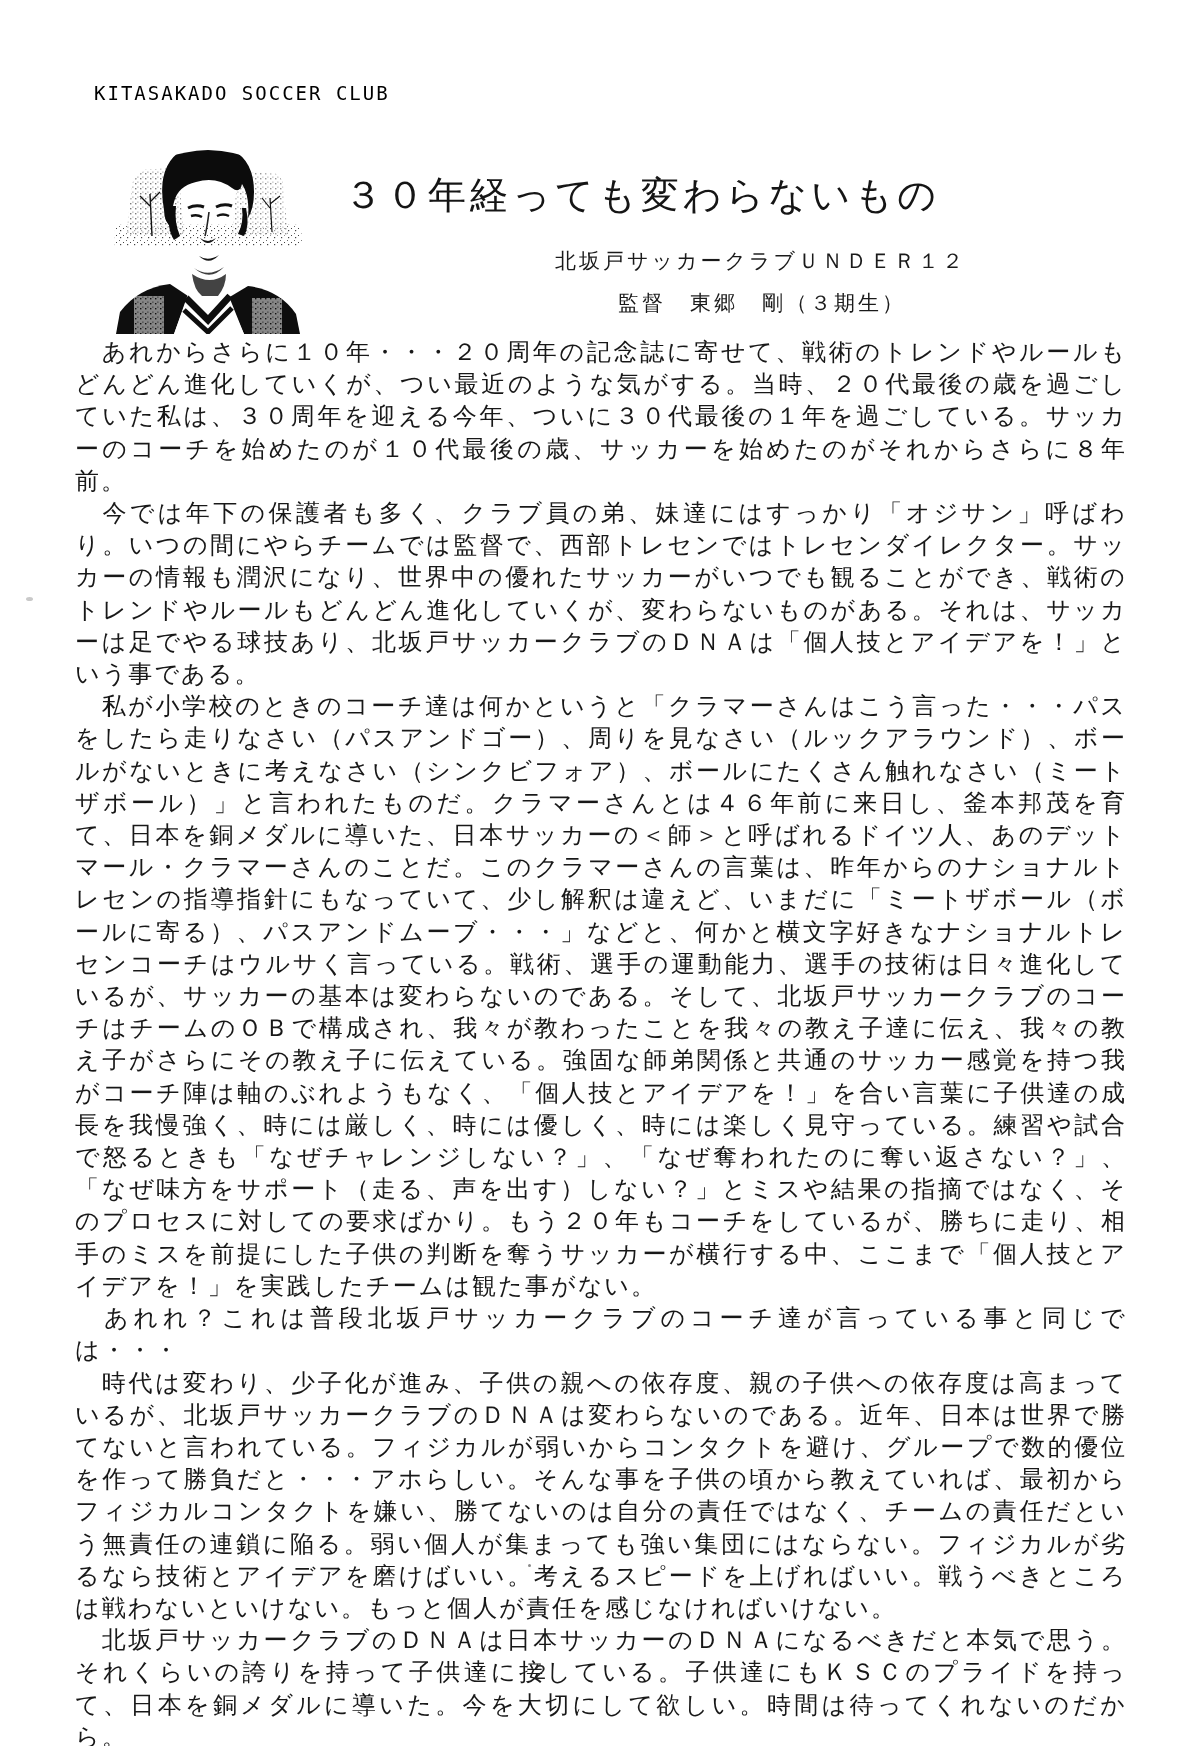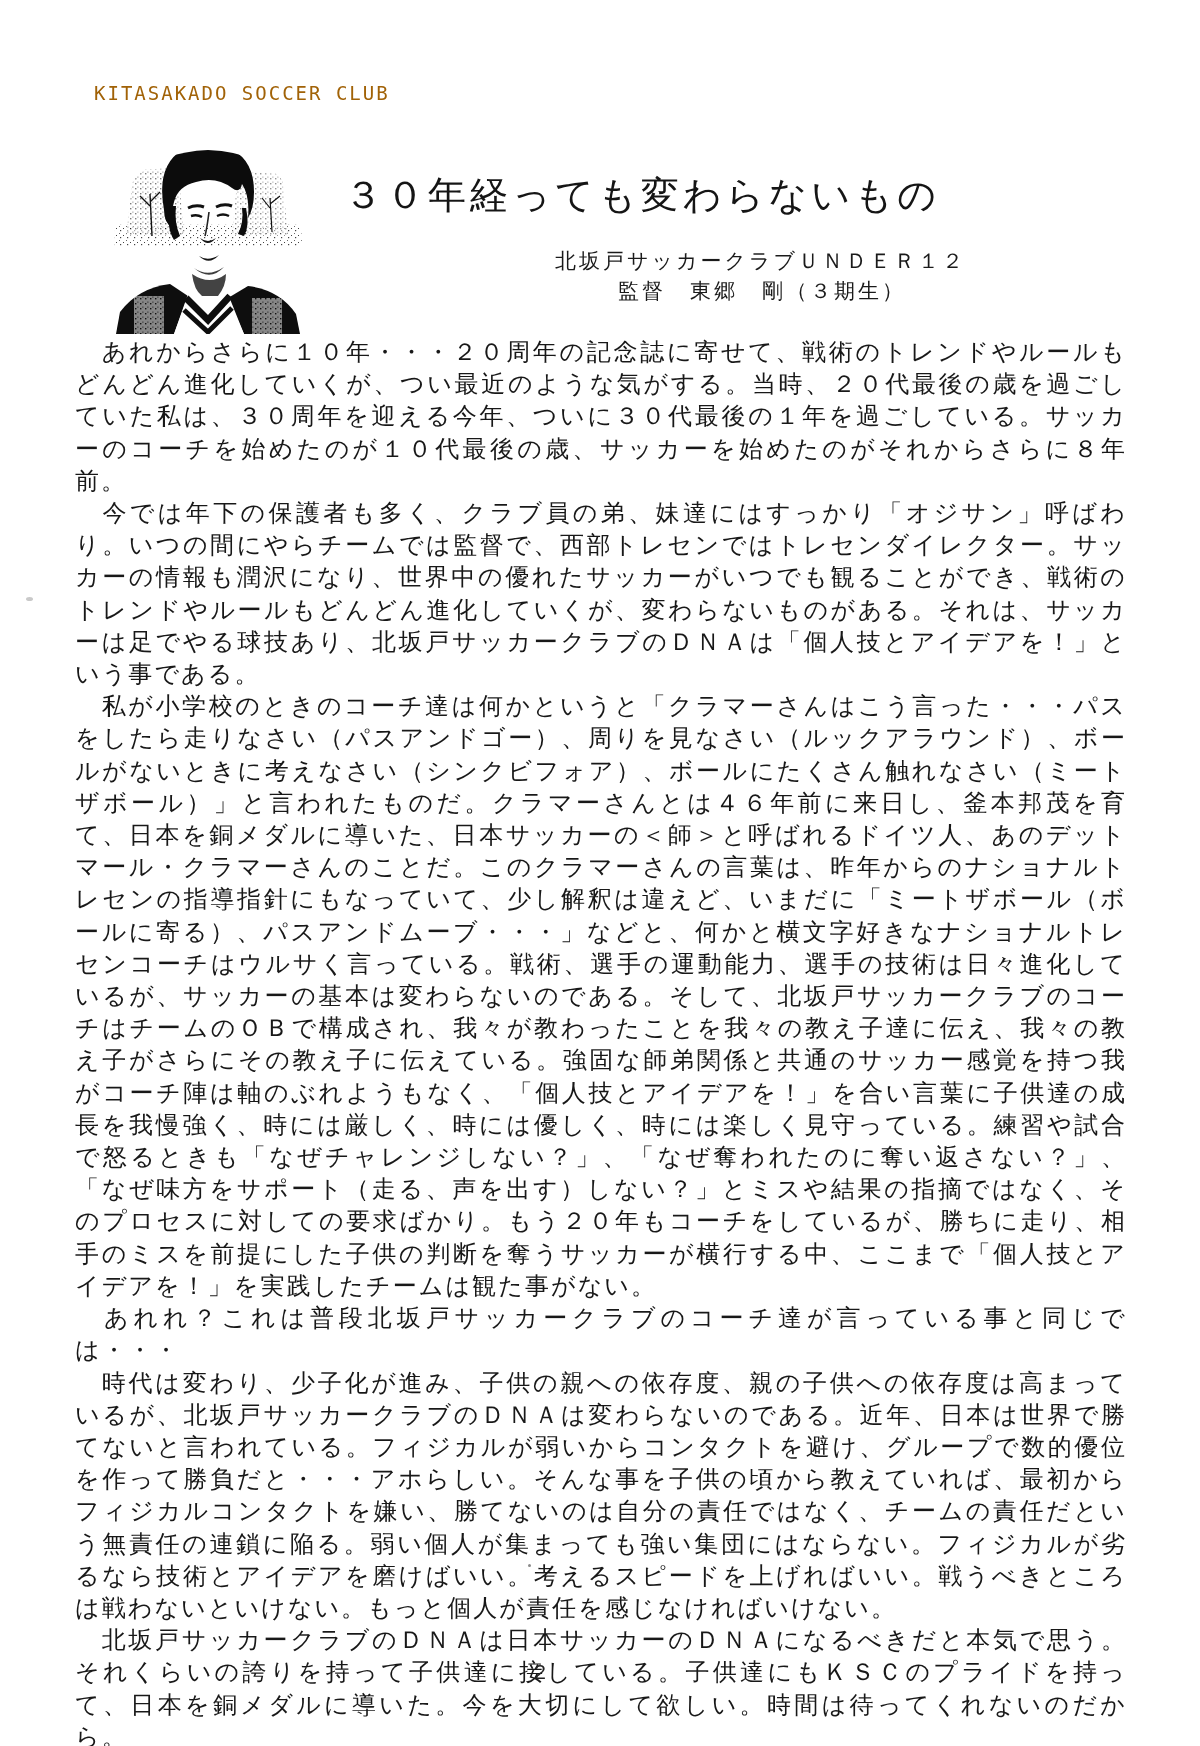--- a/index.html
+++ b/index.html
@@ -14,21 +14,21 @@
     font-family: "Liberation Sans", sans-serif;
     overflow: hidden;
   }
   .club-header {
     position: absolute;
     left: 94px;
     top: 82px;
     font-family: "DejaVu Sans Mono", monospace;
     font-size: 19px;
     letter-spacing: 2px;
-    color: #a16207;
+    color: #000000;
     white-space: nowrap;
   }
   .photo-wrap {
     position: absolute;
     left: 104px;
     top: 136px;
     width: 208px;
     height: 200px;
   }
   .article-title {
@@ -45,21 +45,21 @@
     left: 0;
     top: 246px;
     width: 966px;
     text-align: right;
     font-size: 21px;
     letter-spacing: 3px;
     color: #1a1a1a;
     line-height: 30px;
     padding-left: 12px;
   }
-  .byline .byline-author { margin-right: 60px; margin-top: 0; }
+  .byline .byline-author { margin-right: 60px; margin-top: 12px; }
   .body-text {
     position: absolute;
     left: 75px;
     top: 336px;
     width: 1052px;
     font-size: 24px;
     line-height: 32.2px;
     letter-spacing: 2.1px;
     text-align: justify;
     text-align-last: left;

